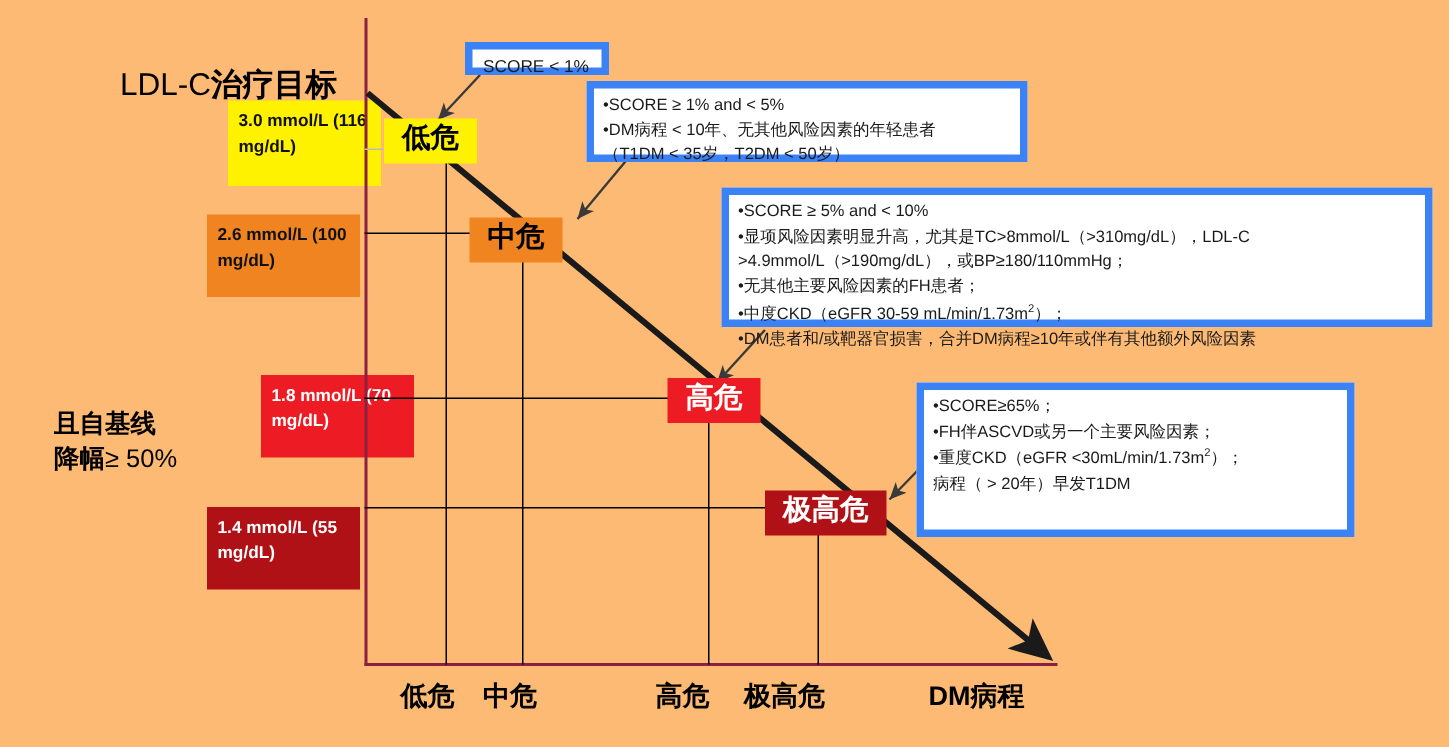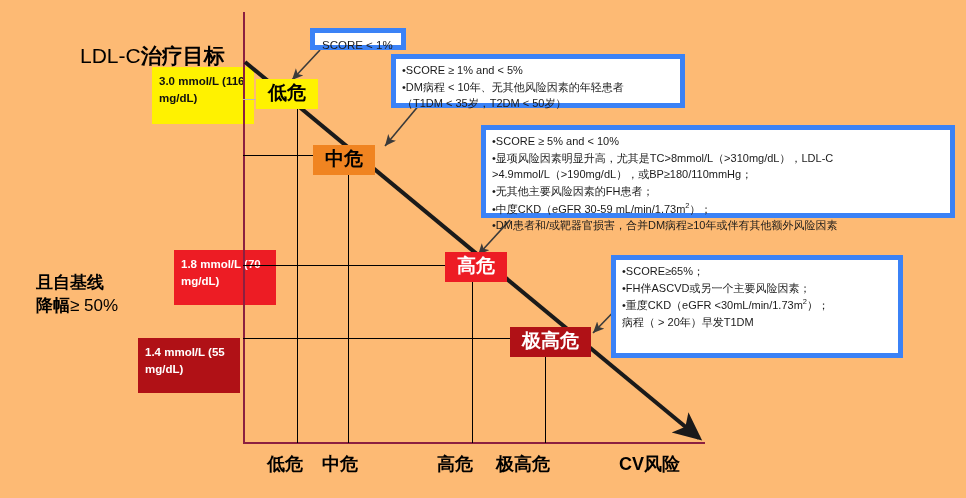--- a/index.html
+++ b/index.html
@@ -117,20 +117,23 @@
 
   <div id="left-axis-label" class="abs">
     <div>且自基线</div>
     <div><span>降幅</span><span class="thin">≥ 50%</span></div>
   </div>
 
   <div class="abs ldl-box ldl-yellow" style="left:138px; top:67px; height:57px;margin-left:14px;">
     <span>3.0 mmol/L (116 mg/dL)</span>
   </div>
 
+  <div class="abs ldl-box ldl-orange" style="left:138px; top:143px; height:55px;">
+    <span>2.6 mmol/L (100 mg/dL)</span>
+  </div>
 
   <div class="abs ldl-box ldl-red" style="left:138px; top:250px; height:55px;margin-left:36px;">
     <span>1.8 mmol/L (70 mg/dL)</span>
   </div>
 
   <div class="abs ldl-box ldl-dkred" style="left:138px; top:338px; height:55px;">
     <span>1.4 mmol/L (55 mg/dL)</span>
   </div>
 
   <div class="abs axis-line" style="left:243px; top:12px; width:2px; height:432px;"></div>
@@ -206,15 +209,15 @@
     <div class="line">•SCORE≥65%；</div>
     <div class="line">•FH伴ASCVD或另一个主要风险因素；</div>
     <div class="line">•重度CKD（eGFR &lt;30mL/min/1.73m<sup>2</sup>）；</div>
     <div class="line">病程（ &gt; 20年）早发T1DM</div>
   </div>
 
   <div class="abs xlabel" style="left:267px; top:452px;">低危</div>
   <div class="abs xlabel" style="left:322px; top:452px;">中危</div>
   <div class="abs xlabel" style="left:437px; top:452px;">高危</div>
   <div class="abs xlabel" style="left:496px; top:452px;">极高危</div>
-  <div class="abs xlabel" style="left:619px; top:452px;">CV风险</div>
+  <div class="abs xlabel" style="left:619px; top:452px;">DM病程</div>
 
 </div>
 
 </body></html>

